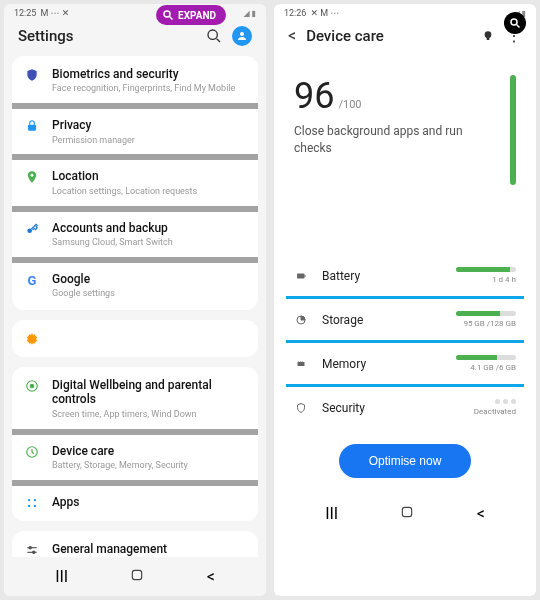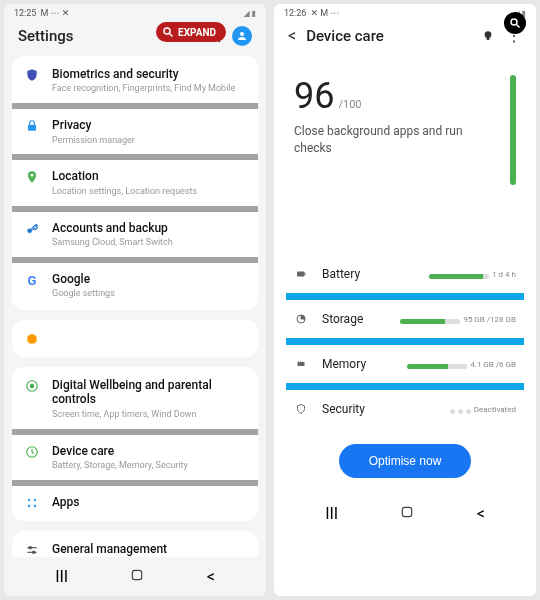--- a/index.html
+++ b/index.html
@@ -38,22 +38,22 @@
     justify-content: space-between;
     padding: 6px 14px 10px;
   }
   .header-left { display: flex; align-items: center; gap: 10px; }
   .header-title { font-size: 15px; font-weight: 500; color: #222; }
   .header-icons { display: flex; gap: 10px; align-items: center; }
   .icon { display: inline-flex; align-items: center; justify-content: center; }
   .avatar-icon { width: 20px; height: 20px; background: #2196f3; border-radius: 50%; display: flex; align-items: center; justify-content: center; }
   .expand-pill {
     position: absolute;
-    top: 18px; right: 40px;
-    background: #b91c1c;
+    top: 1px; right: 40px;
+    background: #a21caf;
     color: #fff;
     border-radius: 20px;
     padding: 4px 10px 4px 6px;
     display: flex;
     align-items: center;
     gap: 4px;
     font-size: 10px;
     font-weight: 700;
     z-index: 10;
   }
@@ -97,27 +97,27 @@
   .score-text { flex: 1; }
   .score-big { font-size: 36px; font-weight: 400; color: #222; display: inline; }
   .score-small { font-size: 11px; color: #888; margin-left: 4px; }
   .score-sub { font-size: 12px; color: #555; margin-top: 6px; line-height: 1.4; }
   .score-bar { width: 6px; height: 110px; background: #4caf50; border-radius: 4px; }
   .care-list { padding: 0 12px; margin-top: 60px; }
   .care-row {
     display: flex;
     align-items: center;
     padding: 12px 8px;
-    border-bottom: 7px solid #0ea5e9;
+    border-bottom: 3px solid #0ea5e9;
     gap: 14px;
   }
   .care-row:last-child { border-bottom: none; }
   .care-icon { width: 14px; flex-shrink: 0; color: #666; }
   .care-label { flex: 1; font-size: 12px; color: #222; }
-  .care-right { display: flex; flex-direction: row; align-items: flex-end; gap: 3px; }
+  .care-right { display: flex; flex-direction: column; align-items: flex-end; gap: 3px; }
   .mini-bar { width: 60px; height: 5px; background: #ddd; border-radius: 3px; overflow: hidden; }
   .mini-fill { height: 100%; background: #4caf50; }
   .care-val { font-size: 8px; color: #888; }
   .dots { display: flex; gap: 3px; }
   .dot { width: 5px; height: 5px; border-radius: 50%; background: #ddd; }
   .optimize-btn {
     margin: 16px auto;
     background: #1976f2;
     color: #fff;
     border: none;

